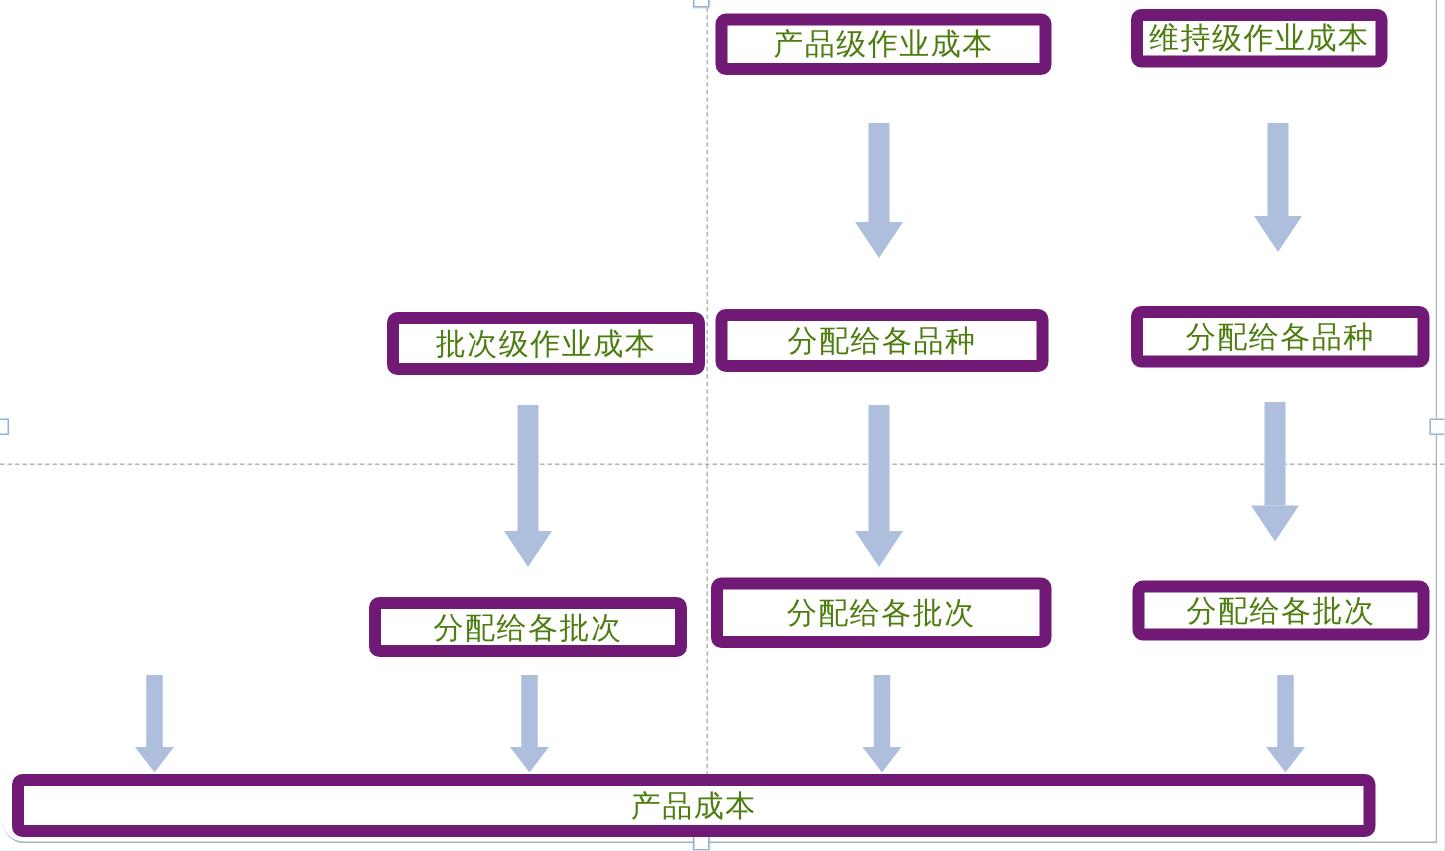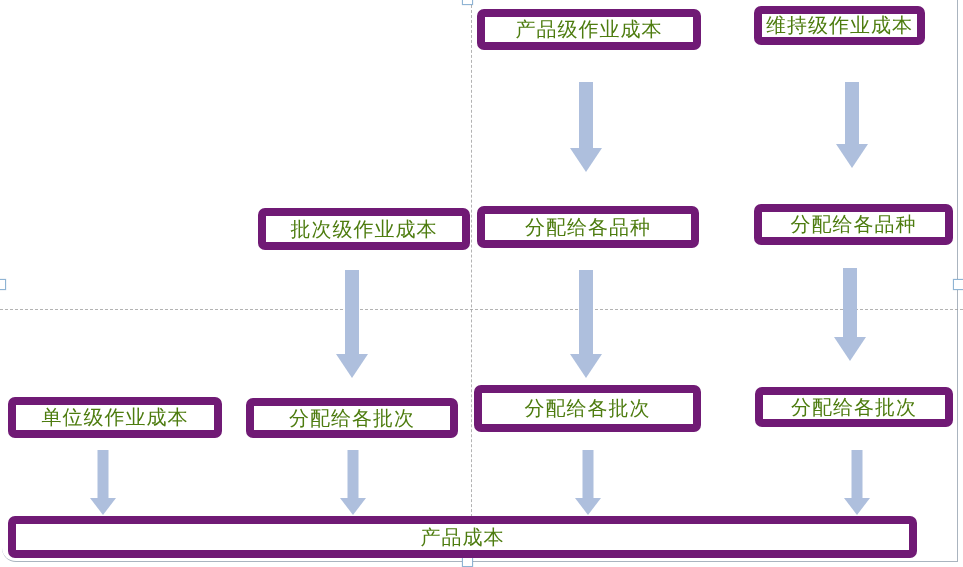--- a/index.html
+++ b/index.html
@@ -66,23 +66,20 @@
   <div class="node" style="left:246px;top:208px;width:212px;height:42px;margin-left:12px;">
     <span>批次级作业成本</span>
   </div>
   <div class="node" style="left:477px;top:206px;width:222px;height:42px;">
     <span>分配给各品种</span>
   </div>
   <div class="node" style="left:754px;top:204px;width:199px;height:41px;">
     <span>分配给各品种</span>
   </div>
 
-  <div class="node" style="left:8px;top:397px;width:214px;height:41px;">
-    <span>单位级作业成本</span>
-  </div>
   <div class="node" style="left:246px;top:398px;width:212px;height:40px;">
     <span>分配给各批次</span>
   </div>
   <div class="node" style="left:474px;top:385px;width:227px;height:47px;">
     <span>分配给各批次</span>
   </div>
   <div class="node" style="left:755px;top:387px;width:198px;height:40px;">
     <span>分配给各批次</span>
   </div>
 

